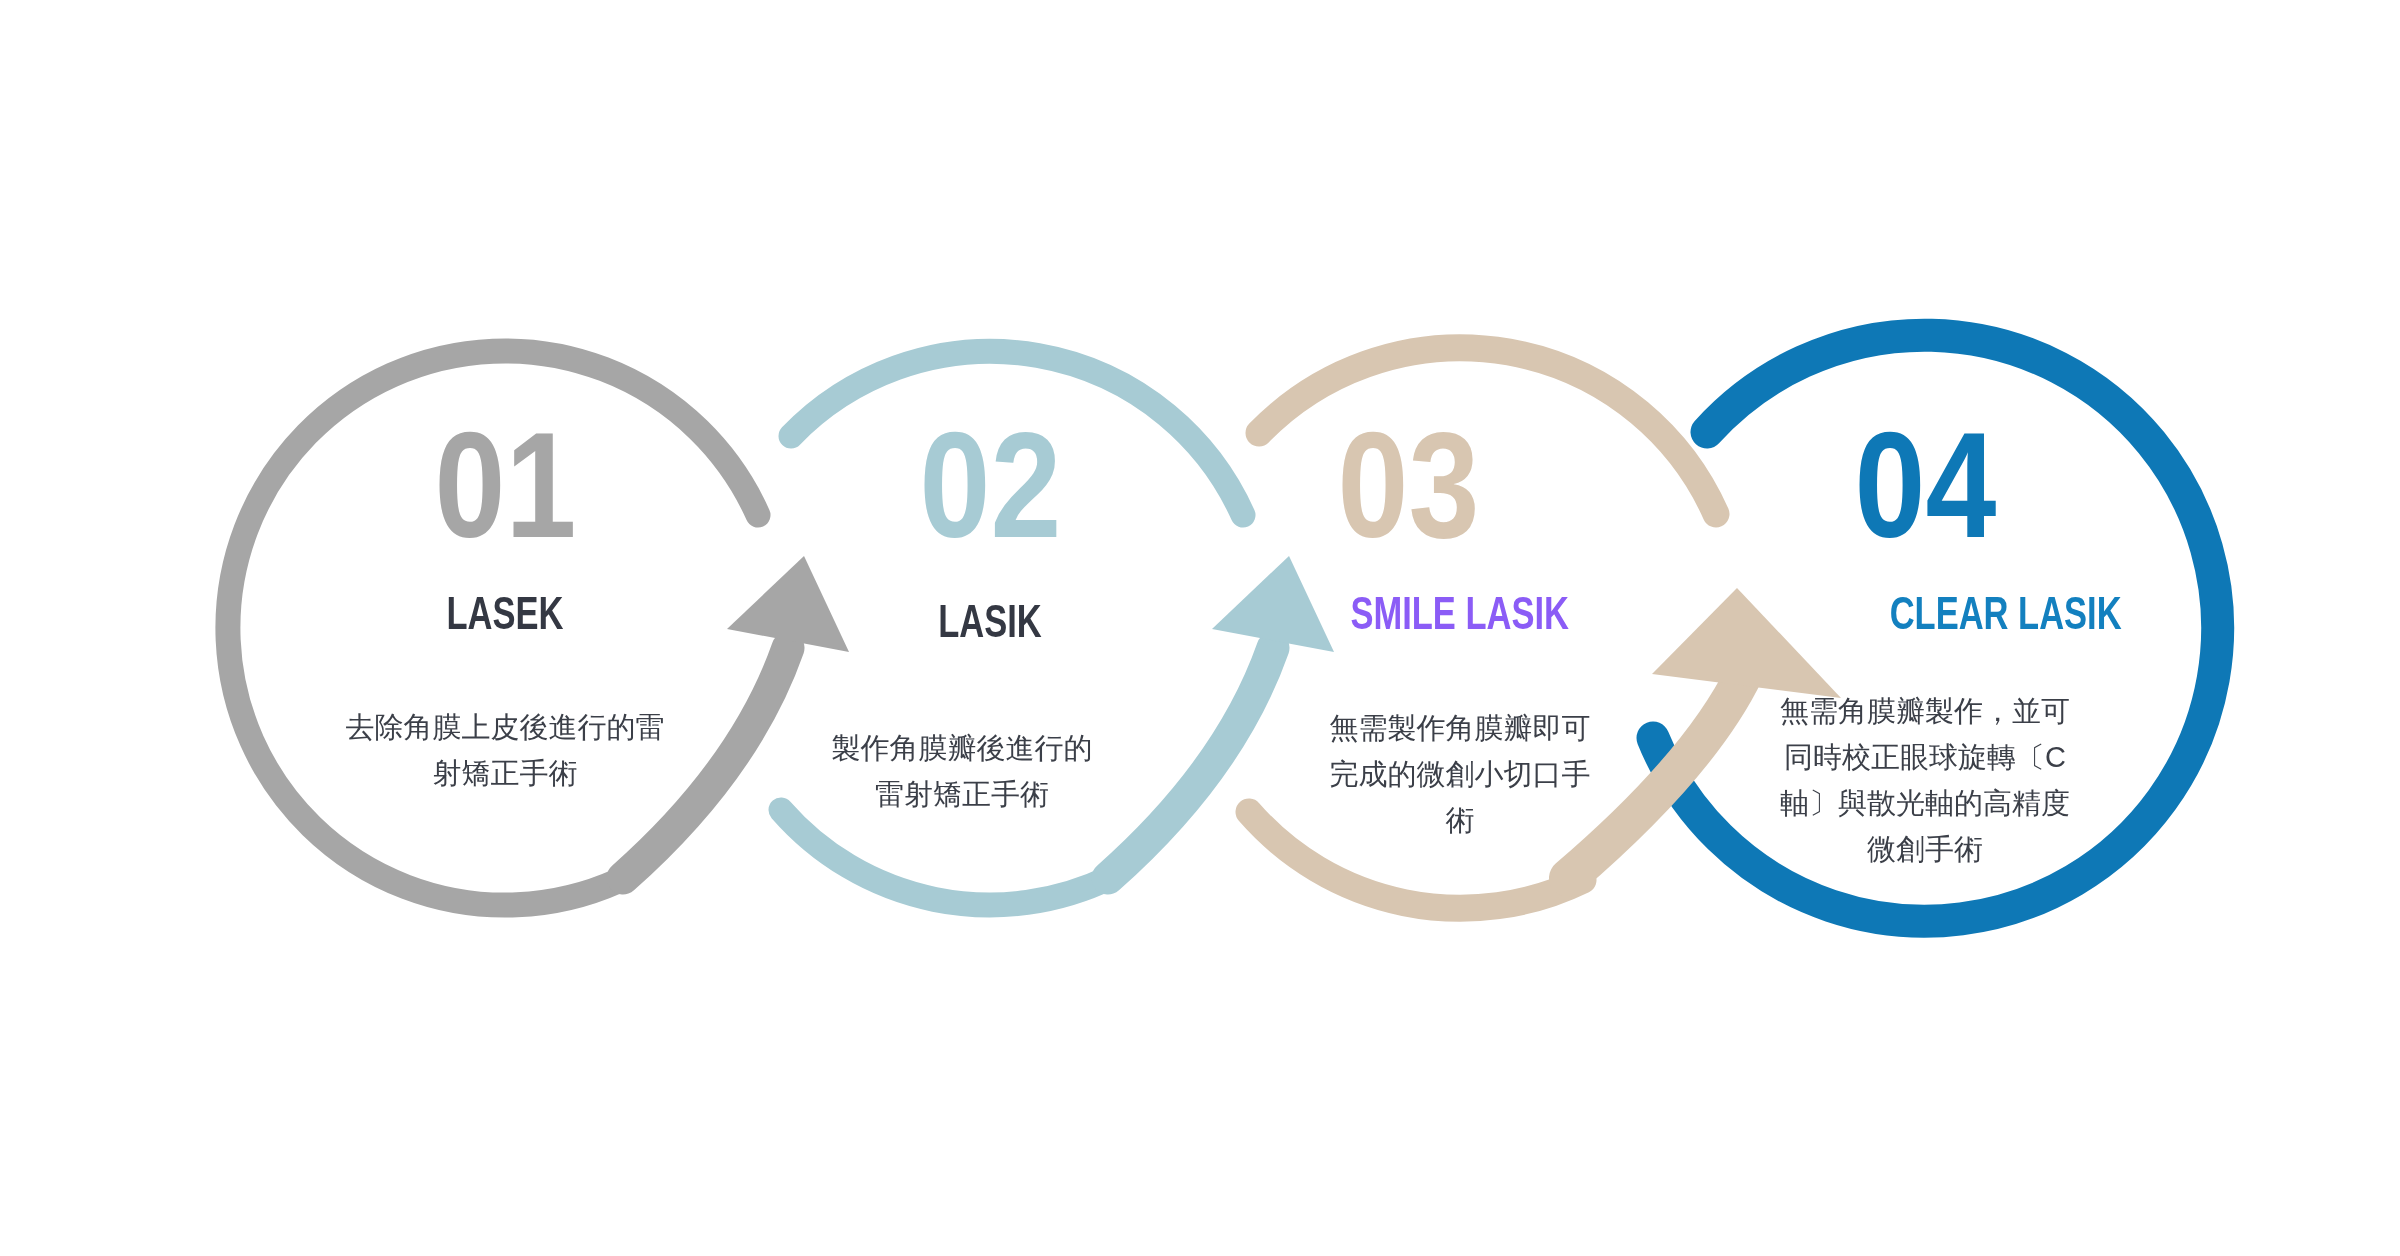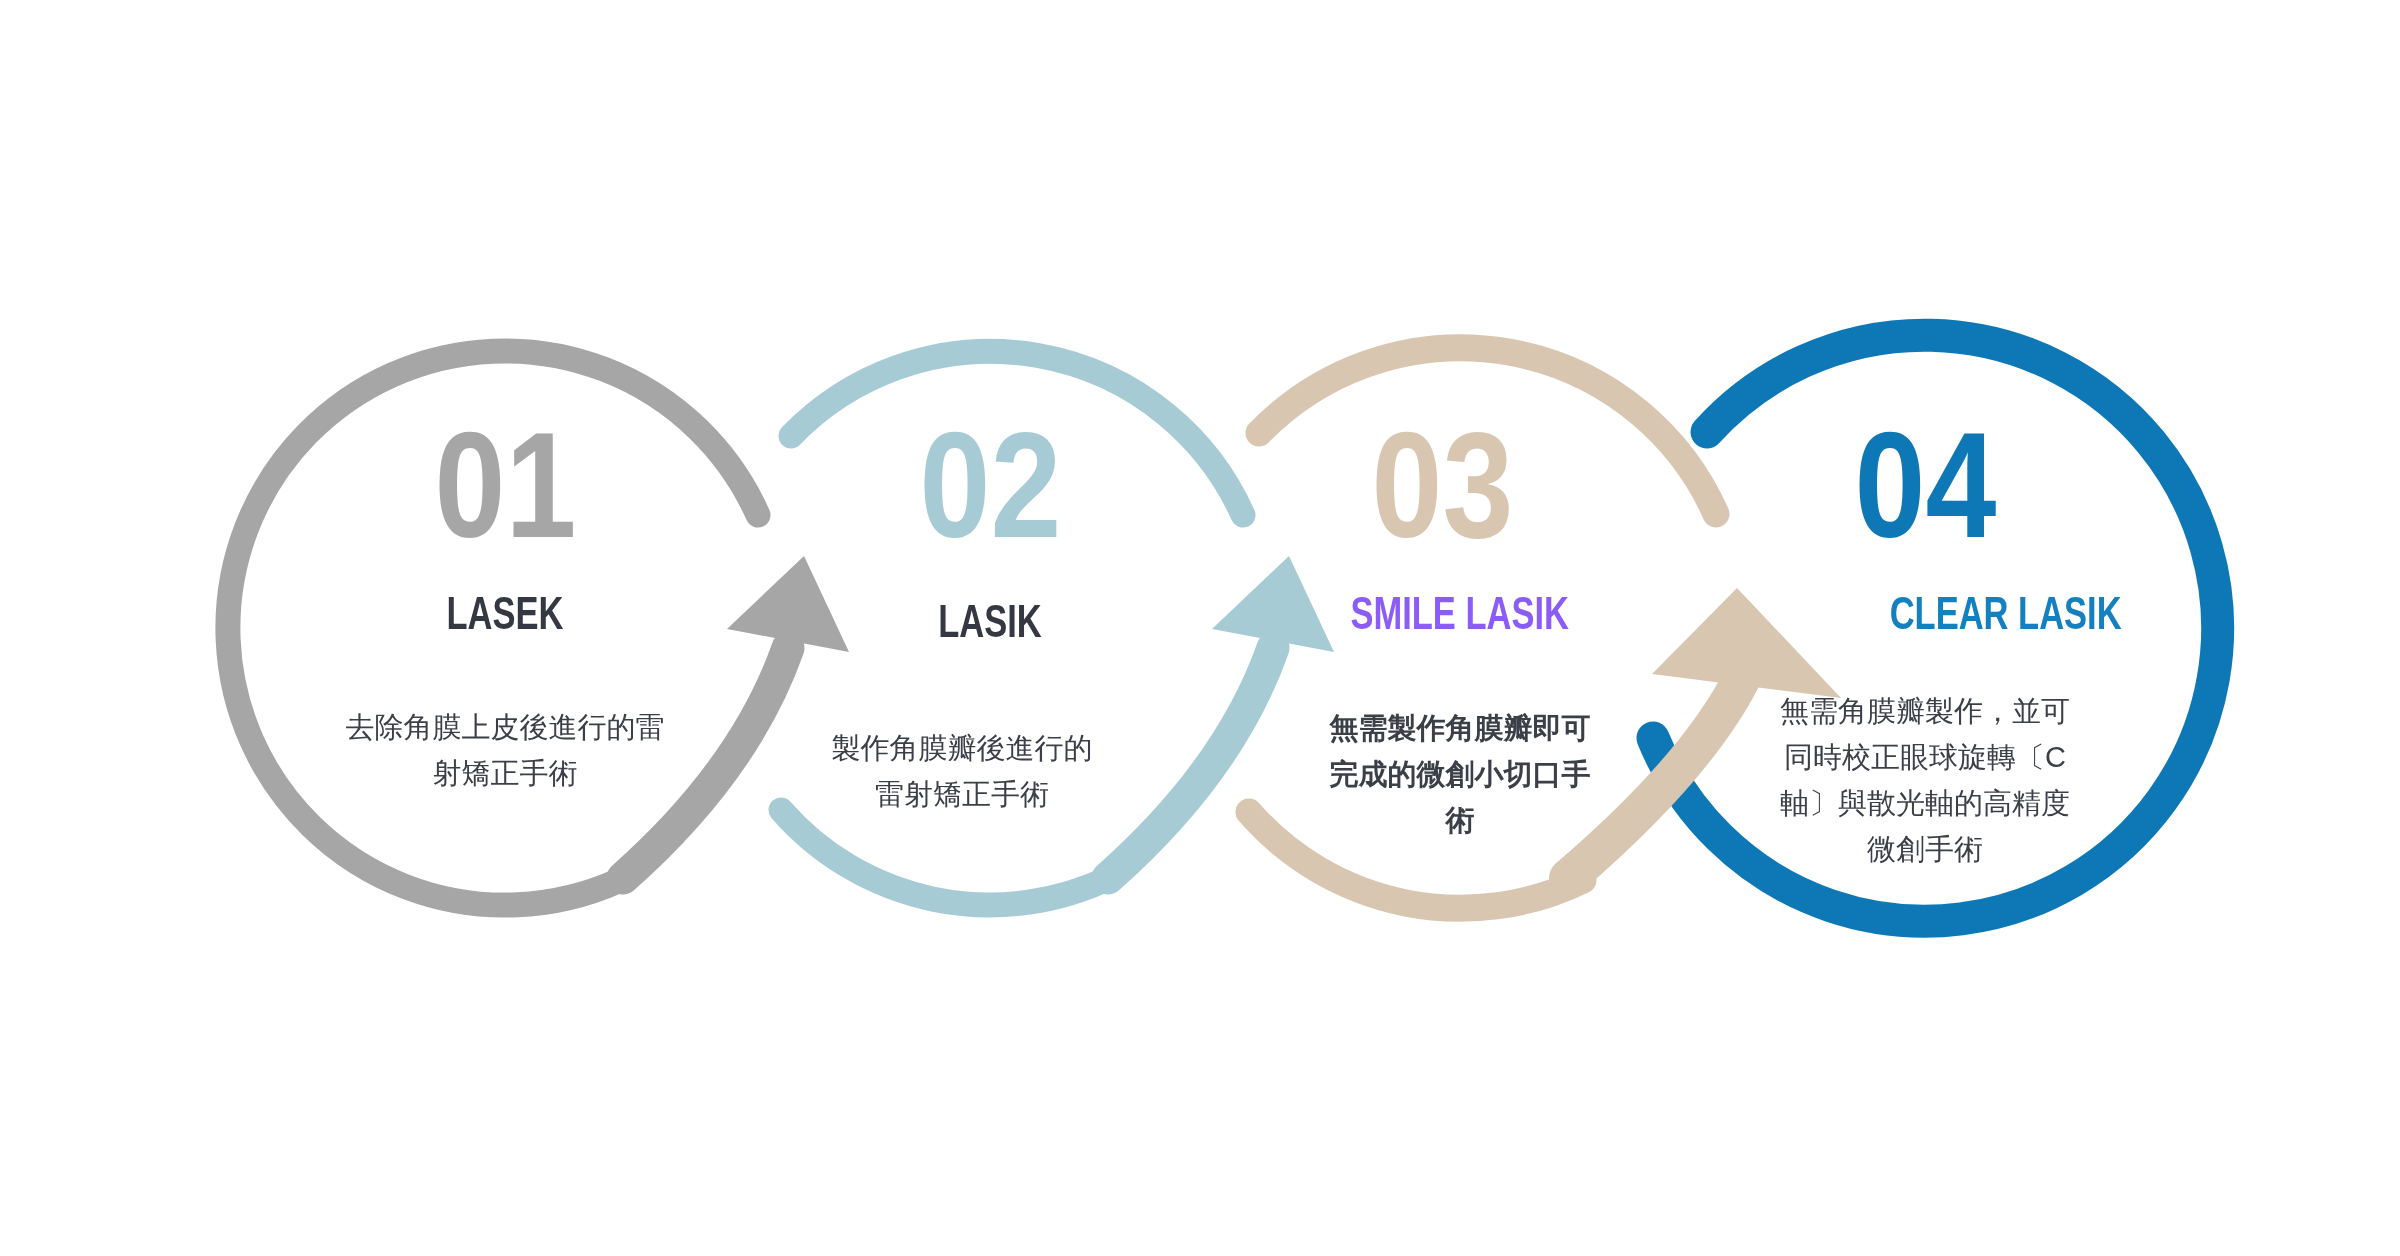--- a/index.html
+++ b/index.html
@@ -68,23 +68,23 @@
     white-space: pre-line;
     font-weight: 400;
   }
   
   .s0 .step-number { left: 305px; }
   .s0 .step-title  { left: 255px; }
   .s0 .step-desc   { left: 335px; top: 704px; }
   .s1 .step-number { left: 790px; }
   .s1 .step-title  { left: 740px; }
   .s1 .step-desc   { left: 792px; top: 725px; }
-  .s2 .step-number { left: 1242px; }
+  .s2 .step-number { left: 1208px; }
   .s2 .step-title  { left: 1210px; }
-  .s2 .step-desc   { left: 1290px; top: 705px; font-weight: bold; }
+  .s2 .step-desc   { left: 1290px; top: 705px; }
   .s3 .step-number { left: 1725px; }
   .s3 .step-title  { left: 1756px; }
   .s3 .step-desc   { left: 1755px; top: 680px; margin-top: 8px; }
 </style>
 </head>
 <body>
 
 <div class="canvas">
 
   <svg class="diagram-svg" viewBox="0 0 2400 1256">

